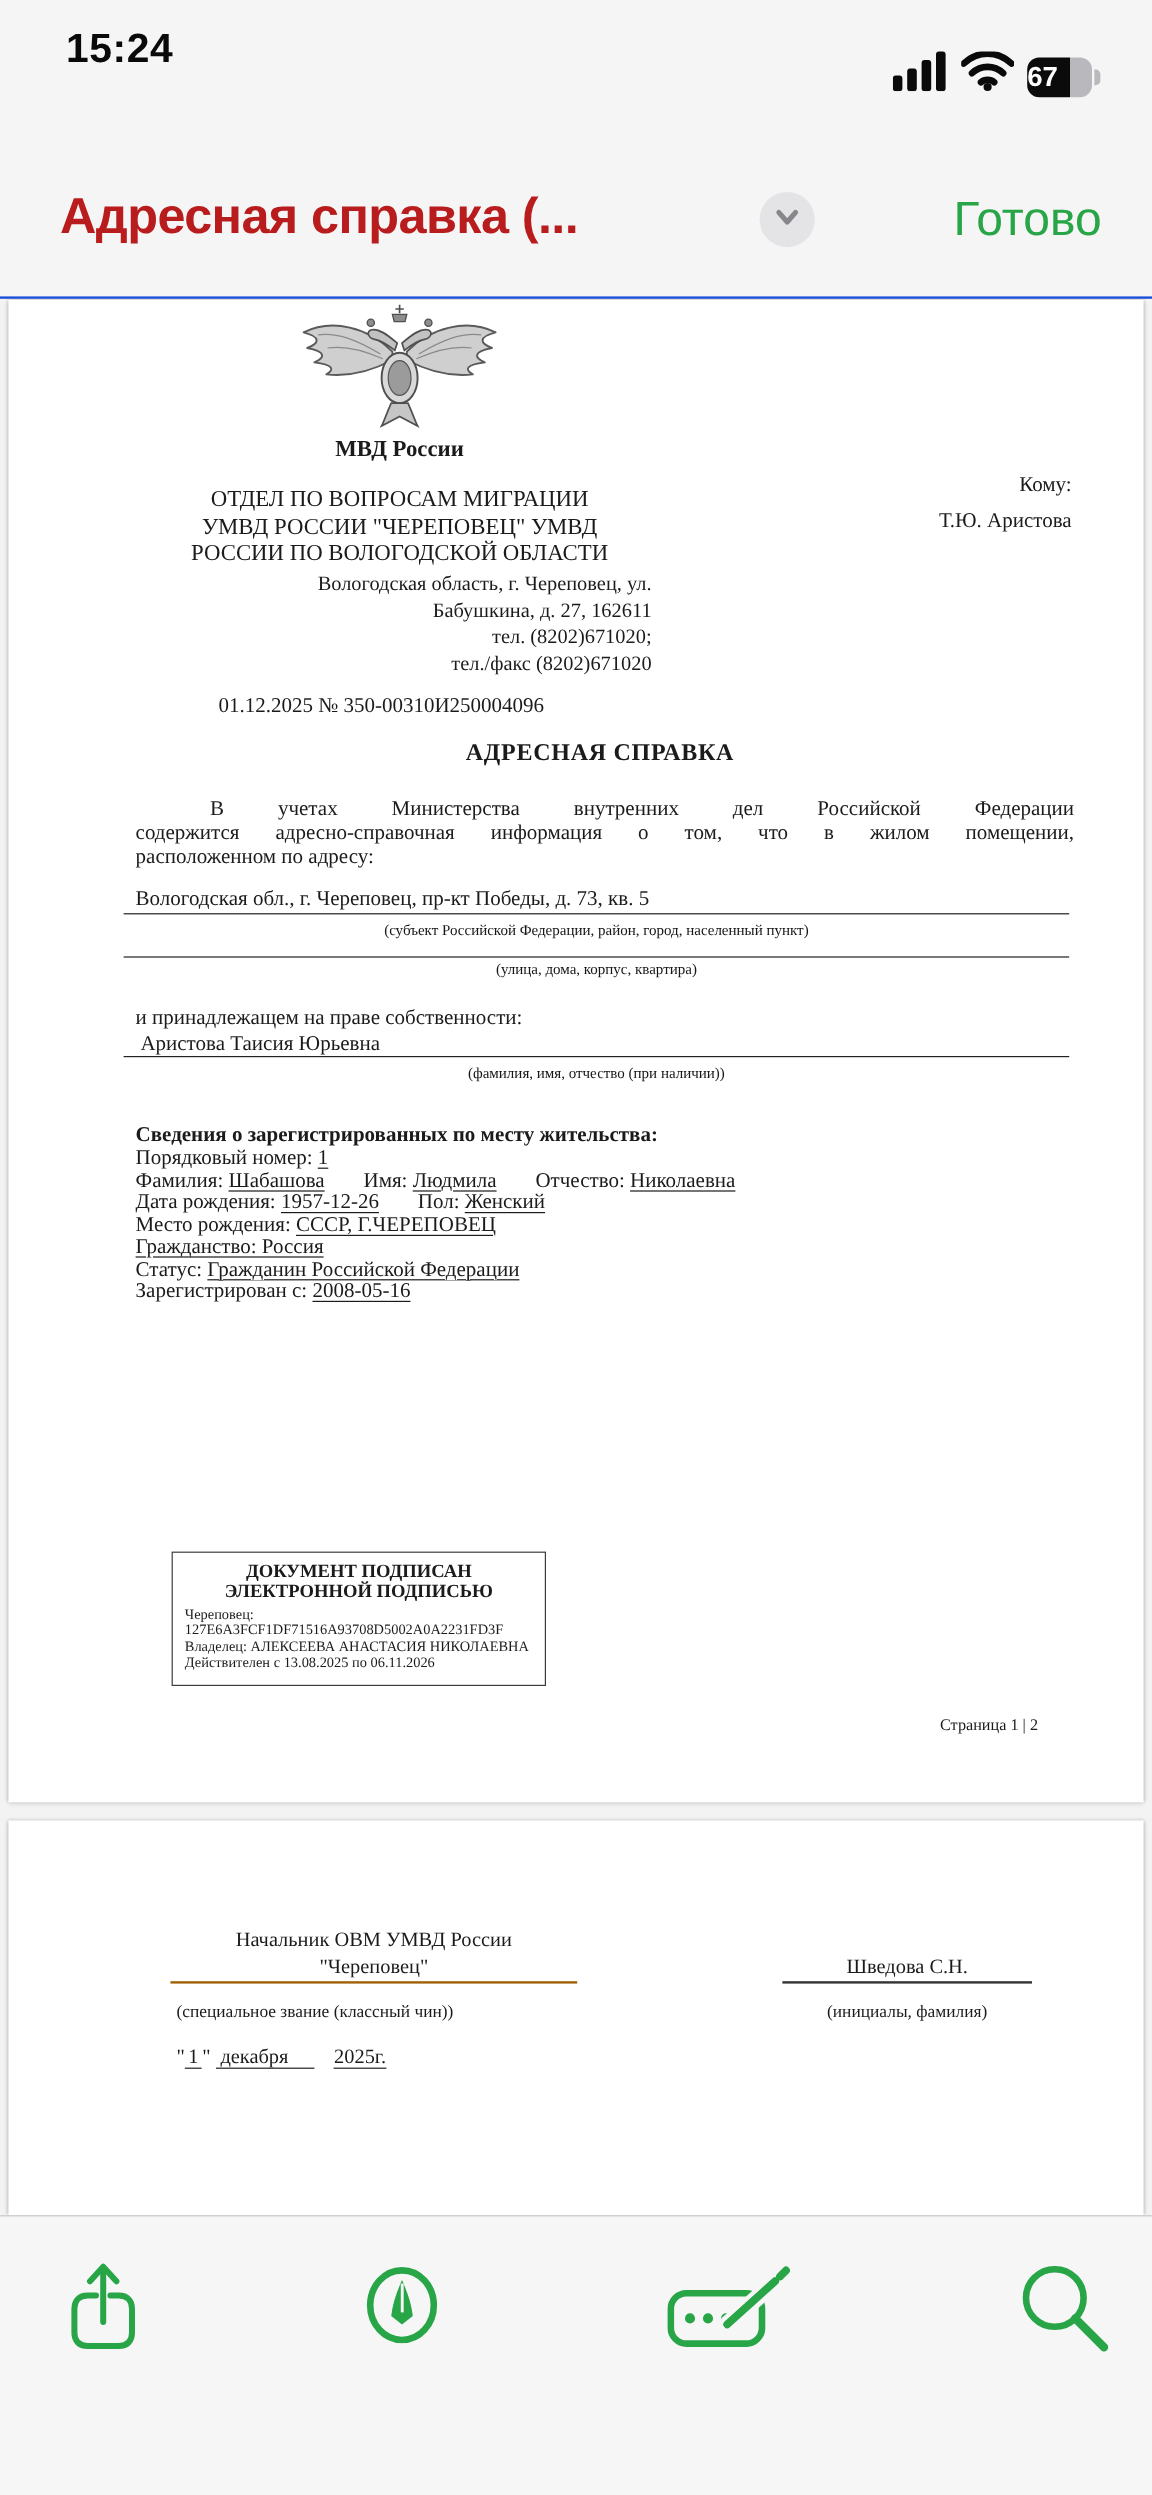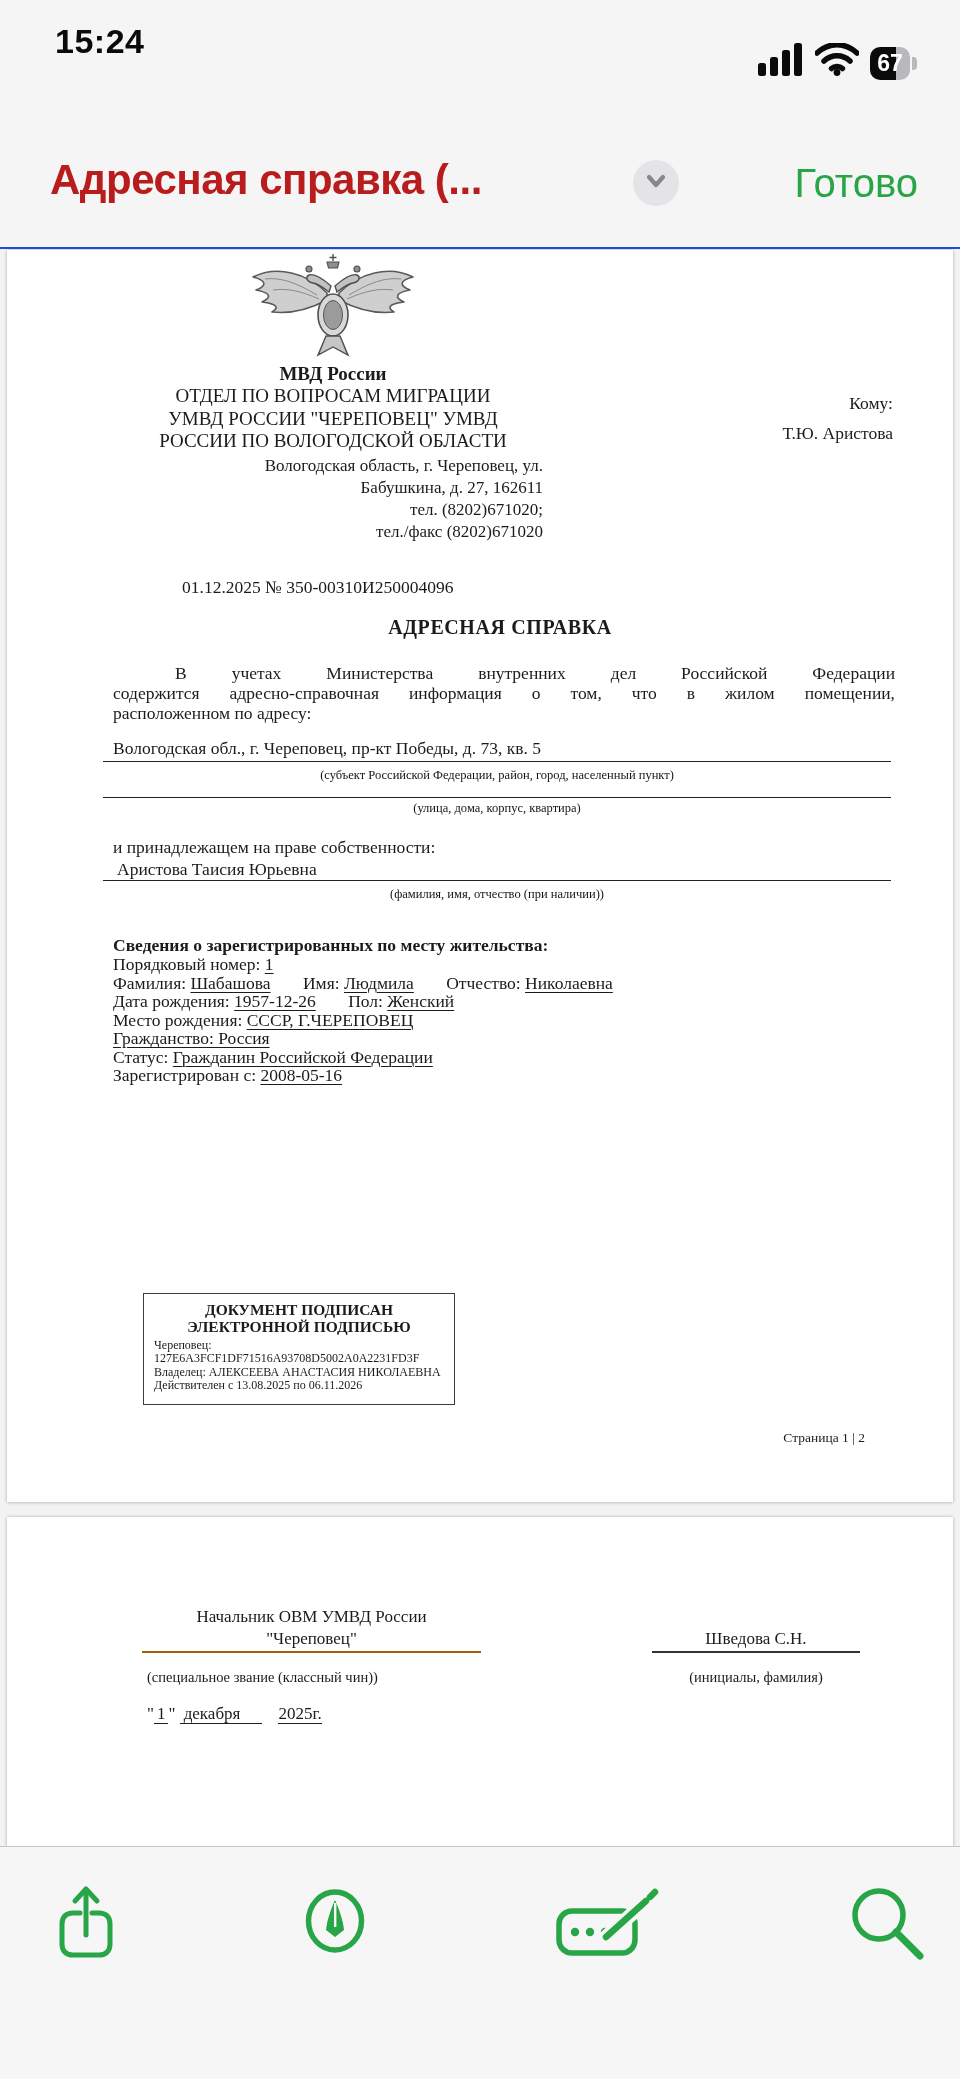--- a/index.html
+++ b/index.html
@@ -7,41 +7,41 @@
     width:960px;height:2079px;position:relative;overflow:hidden;
     background:#f3f3f4;
     font-family:"Liberation Sans","DejaVu Sans",sans-serif;
     -webkit-font-smoothing:antialiased;
   }
   
   .header{position:absolute;top:0;left:0;width:960px;height:249px;
     background:#f5f5f6;border-bottom:2px solid #1d4ed8;box-sizing:border-box;z-index:5;}
   .time{position:absolute;left:55px;top:22px;font-size:34px;font-weight:700;color:#0a0a0a;letter-spacing:0.5px;}
   .status-icons{position:absolute;right:50px;top:42px;display:flex;align-items:flex-end;gap:11px;}
-  .battery{position:relative;width:40px;height:33px;border-radius:10px;
+  .battery{position:relative;width:54px;height:33px;border-radius:10px;
     background:linear-gradient(90deg,#0b0b0b 0 66%,#b9b9bd 66%);
-    color:#fff;font-size:23px;font-weight:700;text-align:center;line-height:33px;letter-spacing:0;}
+    color:#fff;font-size:23px;font-weight:700;line-height:33px;letter-spacing:0;}
   .battery-nub{position:absolute;right:-7px;top:10px;width:5px;height:13px;background:#b9b9bd;border-radius:0 4px 4px 0;}
   .nav-title{position:absolute;left:50px;top:156px;font-size:42px;font-weight:600;color:#b91c1c;letter-spacing:-0.5px;white-space:nowrap;}
   .chevron-btn{position:absolute;left:633px;top:160px;width:46px;height:46px;border-radius:50%;
     background:#e4e4e7;display:flex;align-items:center;justify-content:center;cursor:pointer;}
   .done-btn{position:absolute;right:42px;top:160px;font-size:40px;font-weight:500;line-height:46px;cursor:pointer;}
 
   
   .page{position:absolute;left:7px;width:946px;background:#ffffff;
     box-shadow:0 0 3px rgba(0,0,0,.22),0 1px 4px rgba(0,0,0,.10);
     font-family:"Liberation Serif","DejaVu Serif",serif;color:#1b1b1b;}
   .page1{top:250px;height:1252px;}
   .page2{top:1517px;height:329px;}
 
   
   .org-col{position:absolute;left:116px;top:0;width:420px;text-align:center;}
   .emblem{margin-top:3px;}
   .mvd-label{font-size:19px;font-weight:700;margin-top:2px;}
-  .org-caps{font-size:19px;line-height:22.5px;}
+  .org-caps{margin-top:20px;font-size:19px;line-height:22.5px;}
   .org-addr{margin-top:2px;font-size:17px;line-height:22px;text-align:right;}
   .kom-col{position:absolute;right:60px;top:138px;text-align:right;font-size:17.5px;line-height:30px;}
   .ref-line{position:absolute;left:175px;top:327px;font-size:17.5px;}
   .doc-title{position:absolute;left:100px;right:60px;top:366px;text-align:center;
     font-size:20px;font-weight:700;letter-spacing:0.6px;}
   .para{position:absolute;left:106px;right:58px;top:413px;font-size:17.5px;line-height:20px;}
   .para .l-just{text-align:justify;text-align-last:justify;}
   .para .l1{text-indent:62px;}
   .rule-line{position:absolute;left:96px;right:62px;border-bottom:1.5px solid #222;}
   .addr-line{top:486px;height:25px;font-size:17.5px;line-height:25px;padding-left:10px;white-space:nowrap;}

